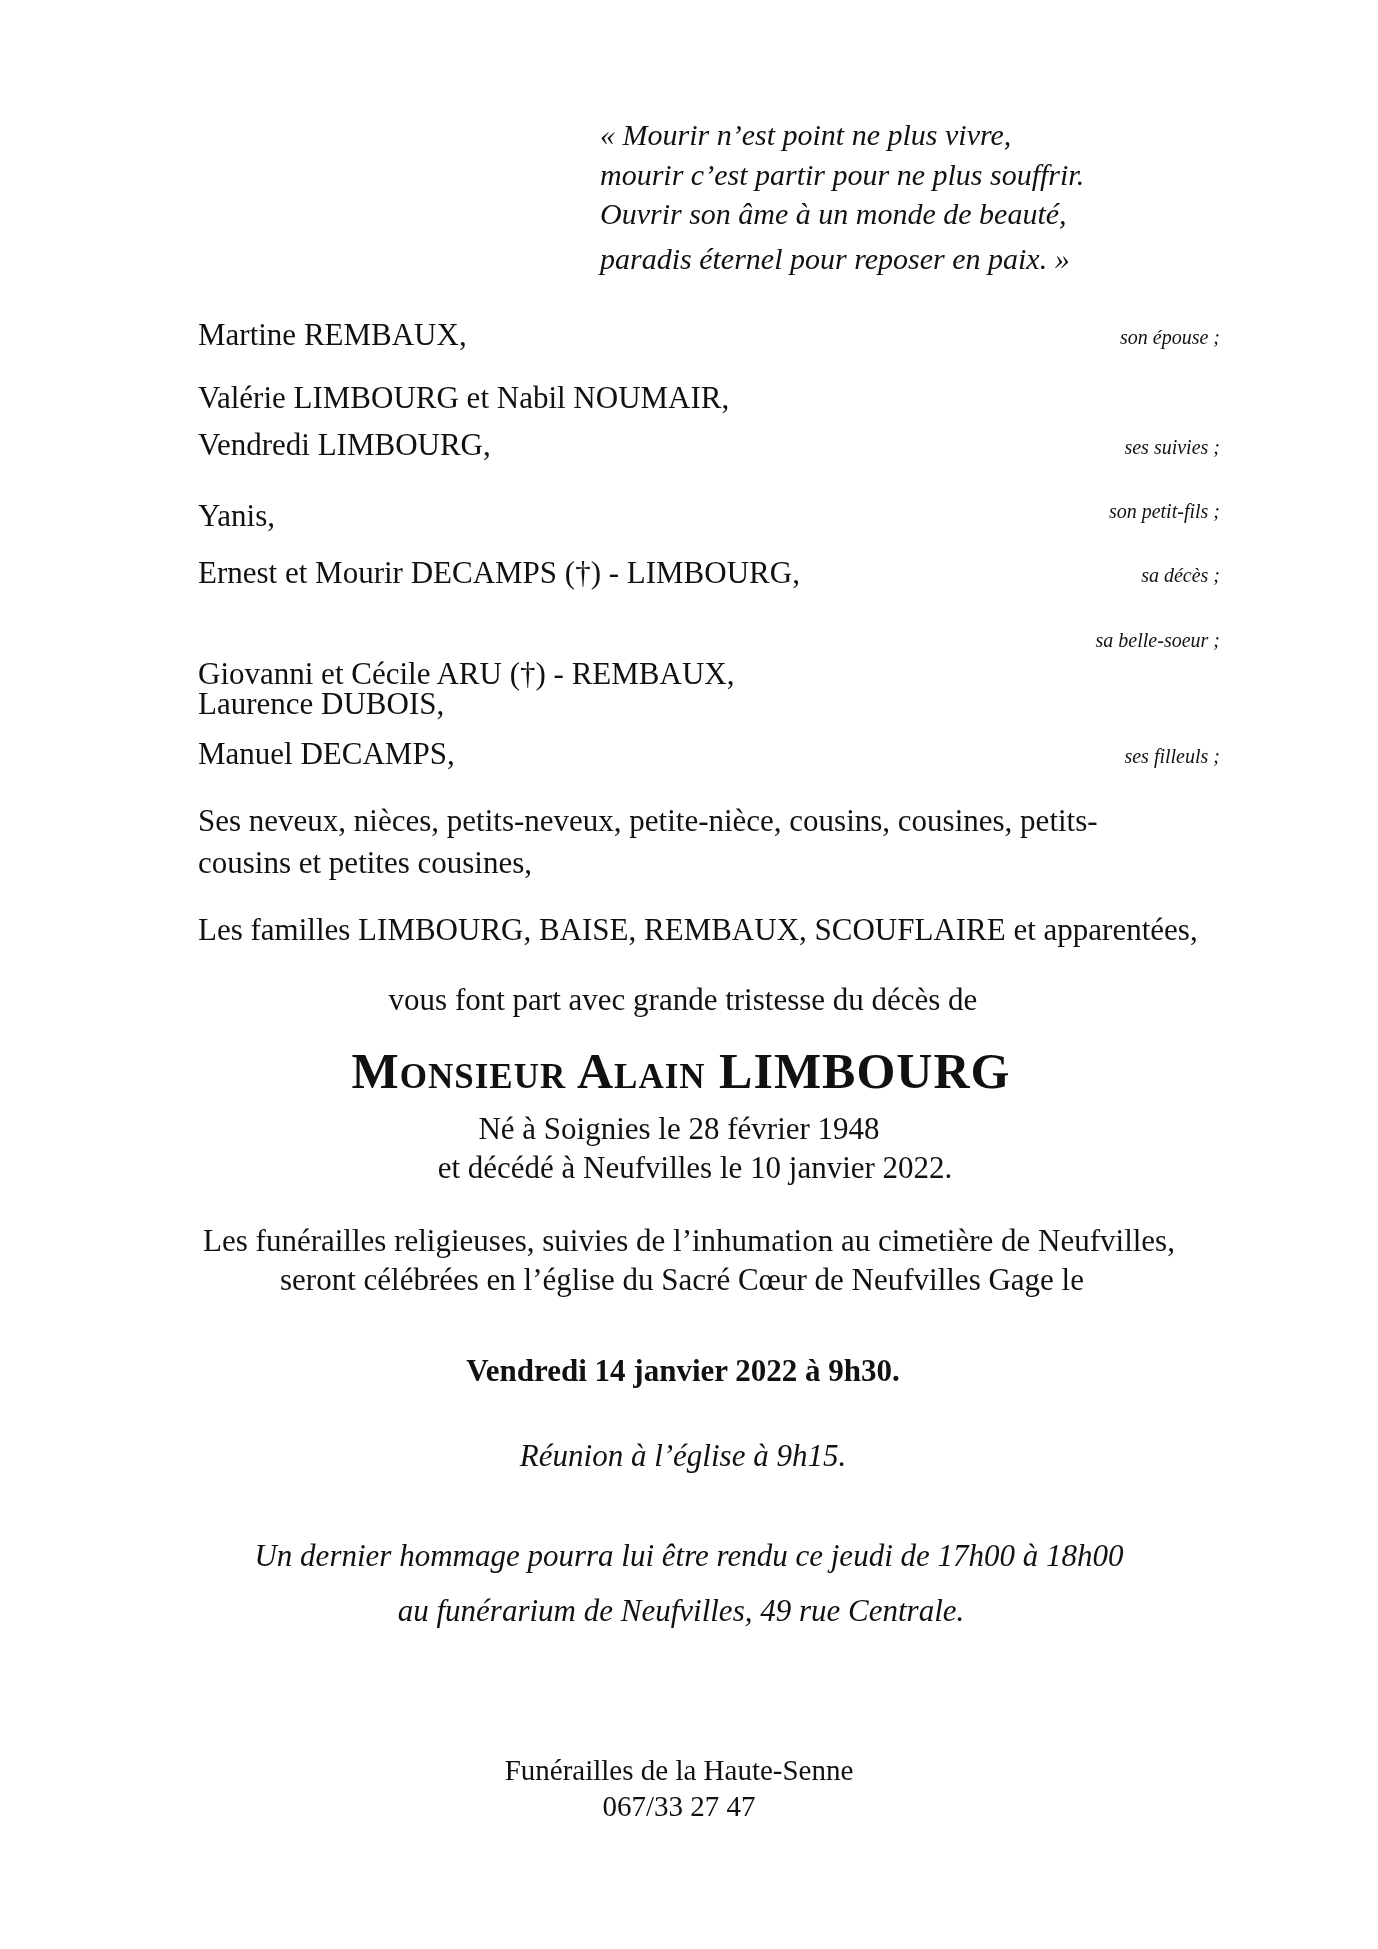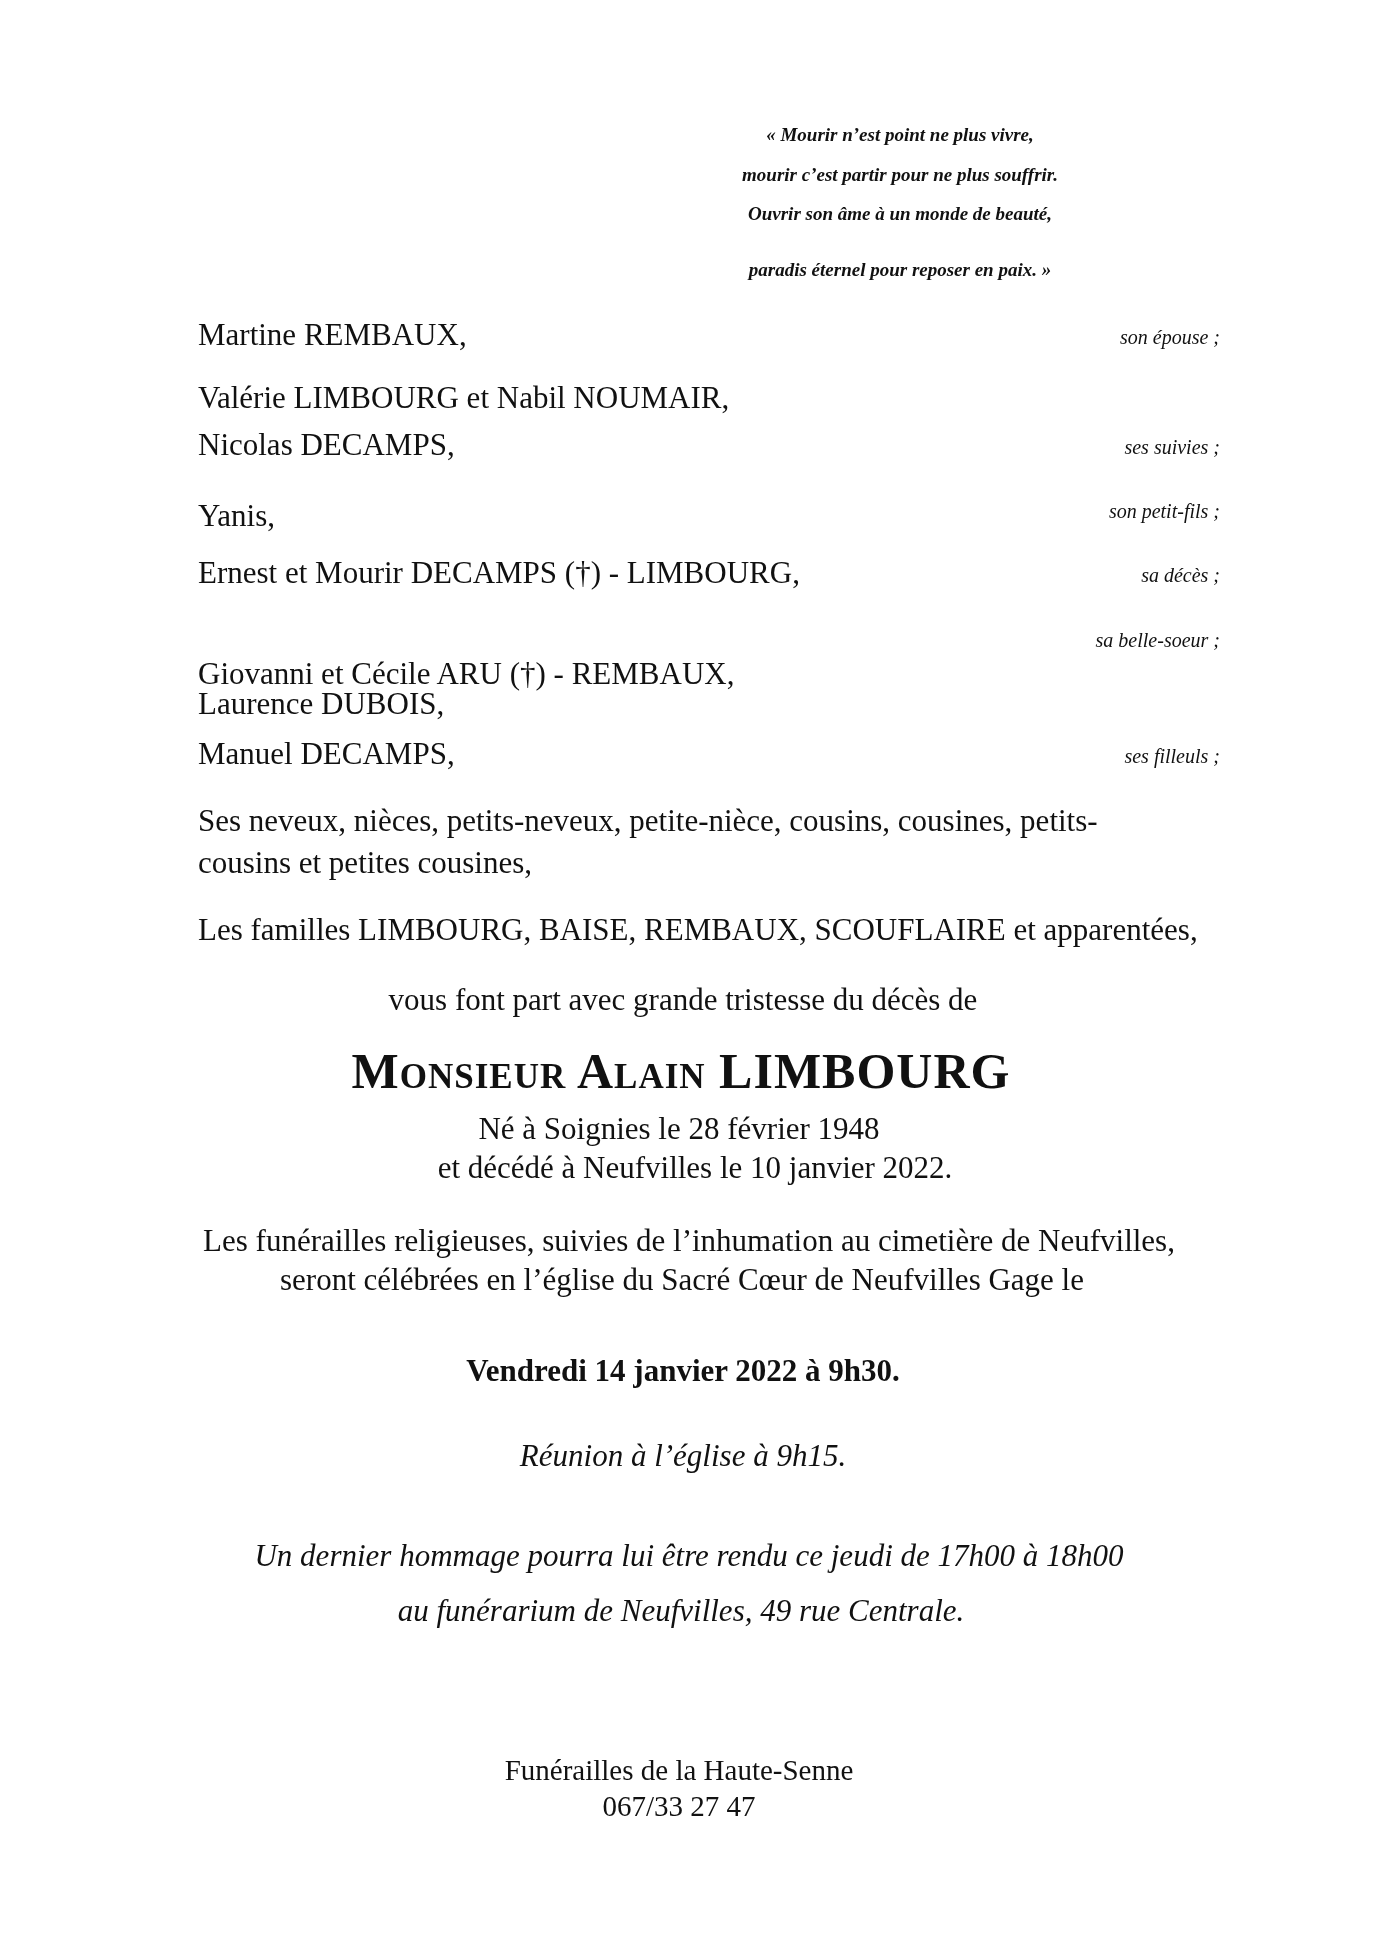--- a/index.html
+++ b/index.html
@@ -1,42 +1,42 @@
 <!DOCTYPE html>
 <html><head>
 <meta charset="utf-8">
 <style>
   html, body { margin: 0; padding: 0; background: #ffffff; }
   body { width: 1378px; height: 1949px; position: relative; overflow: hidden;
          font-family: "Liberation Serif", "DejaVu Serif", serif; color: #111111; }
   .line { position: absolute; white-space: nowrap; font-size: 31px; line-height: 36px; }
   .it { font-style: italic; }
-  .quote { left: 600px; width: 600px; text-align: center; font-style: italic; font-size: 19px; font-weight: bold; }
+  .quote { left: 600px; width: 600px; font-style: italic; font-size: 30px; }
   .left { left: 198px; }
   .right { right: 158px; text-align: right; font-style: italic; font-size: 20px; }
   .center { left: 0; width: 1378px; text-align: center; }
   .name-title { font-size: 50px; line-height: 56px; letter-spacing: 1px; font-weight: 600; }
   .name-title .sc { font-variant: small-caps; }
   .bold { font-weight: bold; }
   .footer { font-size: 29px; }
 </style>
 </head>
 <body>
 
 <div class="line quote" style="top:117px">« Mourir n’est point ne plus vivre,</div>
 <div class="line quote" style="top:157px">mourir c’est partir pour ne plus souffrir.</div>
 <div class="line quote" style="top:196px">Ouvrir son âme à un monde de beauté,</div>
-<div class="line quote" style="top:252px">paradis éternel pour reposer en paix. »</div>
+<div class="line quote" style="top:241px">paradis éternel pour reposer en paix. »</div>
 
 <div>
   <div class="line left" style="top:317px">Martine REMBAUX,</div>
   <div class="line right" style="top:319px">son épouse ;</div>
 
   <div class="line left" style="top:380px">Valérie LIMBOURG et Nabil NOUMAIR,</div>
-  <div class="line left" style="top:427px">Nicolas DECAMPS,</div>
+  <div class="line left" style="top:427px">Vendredi LIMBOURG,</div>
   <div class="line right" style="top:429px">ses suivies ;</div>
 
   <div class="line left" style="top:498px">Yanis,</div>
   <div class="line right" style="top:493px">son petit-fils ;</div>
 
   <div class="line left" style="top:555px">Ernest et Mourir DECAMPS (†) - LIMBOURG,</div>
   <div class="line right" style="top:557px">sa décès ;</div>
 
   <div class="line left" style="top:656px">Giovanni et Cécile ARU (†) - REMBAUX,</div>
   <div class="line right" style="top:622px">sa belle-soeur ;</div>

